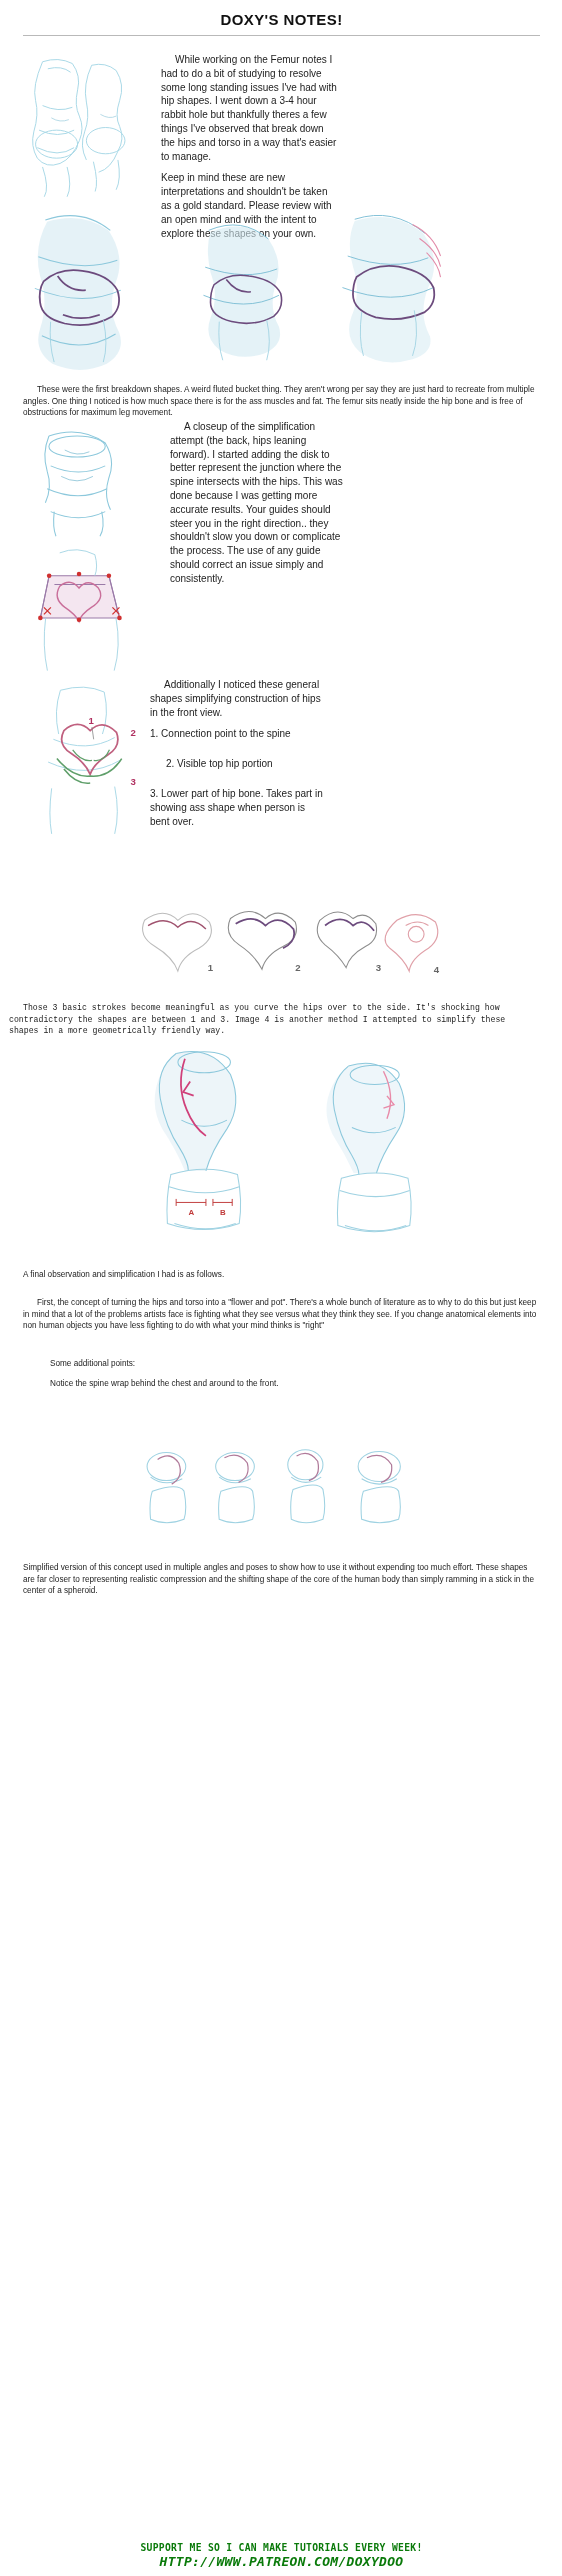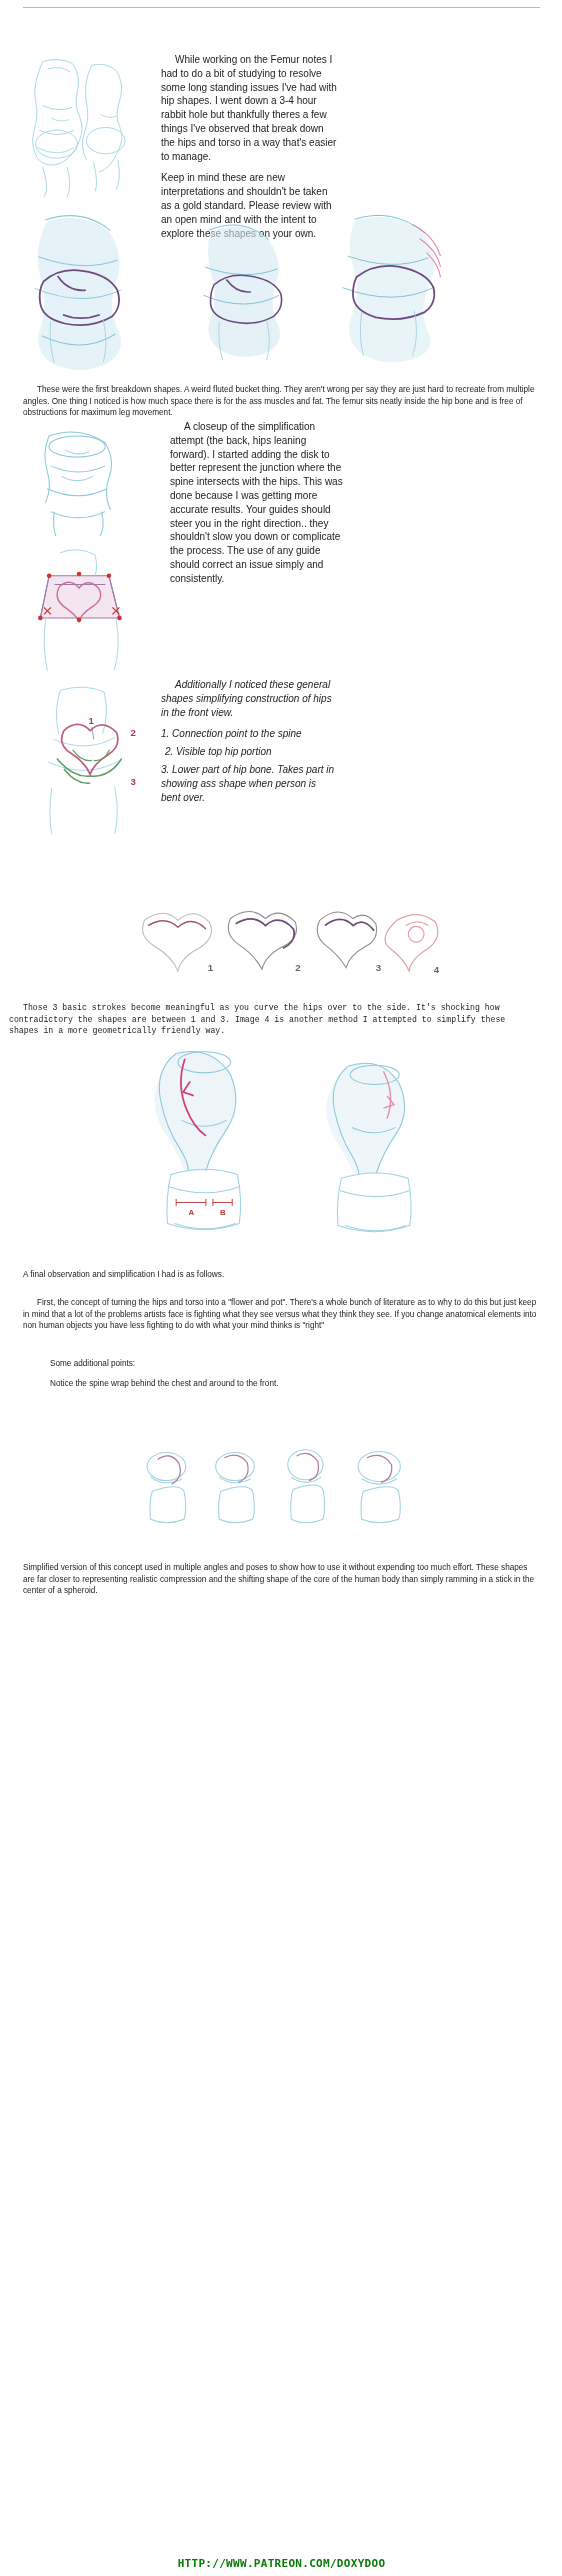--- a/index.html
+++ b/index.html
@@ -67,28 +67,29 @@
     right: 0;
     bottom: 5.3px;
     text-align: center;
     font-family: "DejaVu Sans Mono", monospace;
     font-weight: bold;
     font-size: 9.7px;
     color: #0a7a0a;
     line-height: 1.25;
     letter-spacing: 0.3px;
   }
-  .footer .l2 { font-size: 11px; }
+  .footer .l2 { font-size: 13px; font-style: italic; }
   svg { display: block; }
 </style>
 </head>
 <body>
 
 <div class="page">
 
+  <div class="title">DOXY'S NOTES!</div>
   <div class="rule"></div>
 
   <div class="art" style="left:16px; top:53px; width:132px; height:149px;">
     <svg width="132" height="149" viewBox="0 0 150 170">
       <g fill="none" stroke="#a7d7e6" stroke-width="1.1">
         <path d="M30 10 q18 -6 34 2 q10 14 6 30 q-4 18 2 30 q6 14 0 28 q-8 20 -22 26 q-16 6 -26 -6 q-8 -14 -4 -30 q6 -20 2 -36 q-4 -16 8 -44z"></path>
         <path d="M36 18 q16 -4 26 4"></path>
         <path d="M30 60 q18 8 34 2"></path>
         <path d="M26 88 q22 10 40 0"></path>
         <path d="M24 108 q24 12 42 0"></path>
@@ -269,24 +270,24 @@
         <text x="80" y="52">1</text>
         <text x="128" y="66">2</text>
         <text x="128" y="122">3</text>
       </g>
       <g fill="none" stroke="#777" stroke-width="0.8">
         <path d="M84 56 L86 70"></path>
       </g>
     </svg>
   </div>
 
-  <div class="block txt" style="left:161px; top:678px; width:176px;font-style:italic;">
+  <div class="block txt" style="left:150px; top:678px; width:176px;">
     <p class="indent">Additionally I noticed these general shapes simplifying construction of hips in the front view.</p>
     <p style="margin:0">1. Connection point to the spine</p>
-    <p style="margin:4px">2. Visible top hip portion</p>
+    <p style="margin:16px">2. Visible top hip portion</p>
     <p style="margin:0">3. Lower part of hip bone. Takes part in showing ass shape when person is bent over.</p>
   </div>
 
   <div class="art" style="left:132px; top:894px; width:316px; height:92px;">
     <svg width="316" height="92" viewBox="0 0 360 105">
 
       <g fill="none" stroke="#bcbcbc" stroke-width="1.2">
         <path d="M14 30 q22 -16 38 0 q18 -16 36 2 q8 18 -12 30 q-20 10 -24 26 q-6 -16 -26 -28 q-20 -12 -12 -30z"></path>
       </g>
       <g fill="none" stroke="#a0536f" stroke-width="1.6">
@@ -433,17 +434,18 @@
         <path d="M266 20 q18 -8 28 8 q2 16 -12 20"></path>
       </g>
     </svg>
   </div>
 
   <div class="block caption" style="left:23px; top:1554px; width:518px;">
     <p>Simplified version of this concept used in multiple angles and poses to show how to use it without expending too much effort. These shapes are far closer to representing realistic compression and the shifting shape of the core of the human body than simply ramming in a stick in the center of a spheroid.</p>
   </div>
 
   <div class="footer">
+    <div class="l1">SUPPORT ME SO I CAN MAKE TUTORIALS EVERY WEEK!</div>
     <div class="l2">HTTP://WWW.PATREON.COM/DOXYDOO</div>
   </div>
 
 </div>
 
 
 </body></html>

